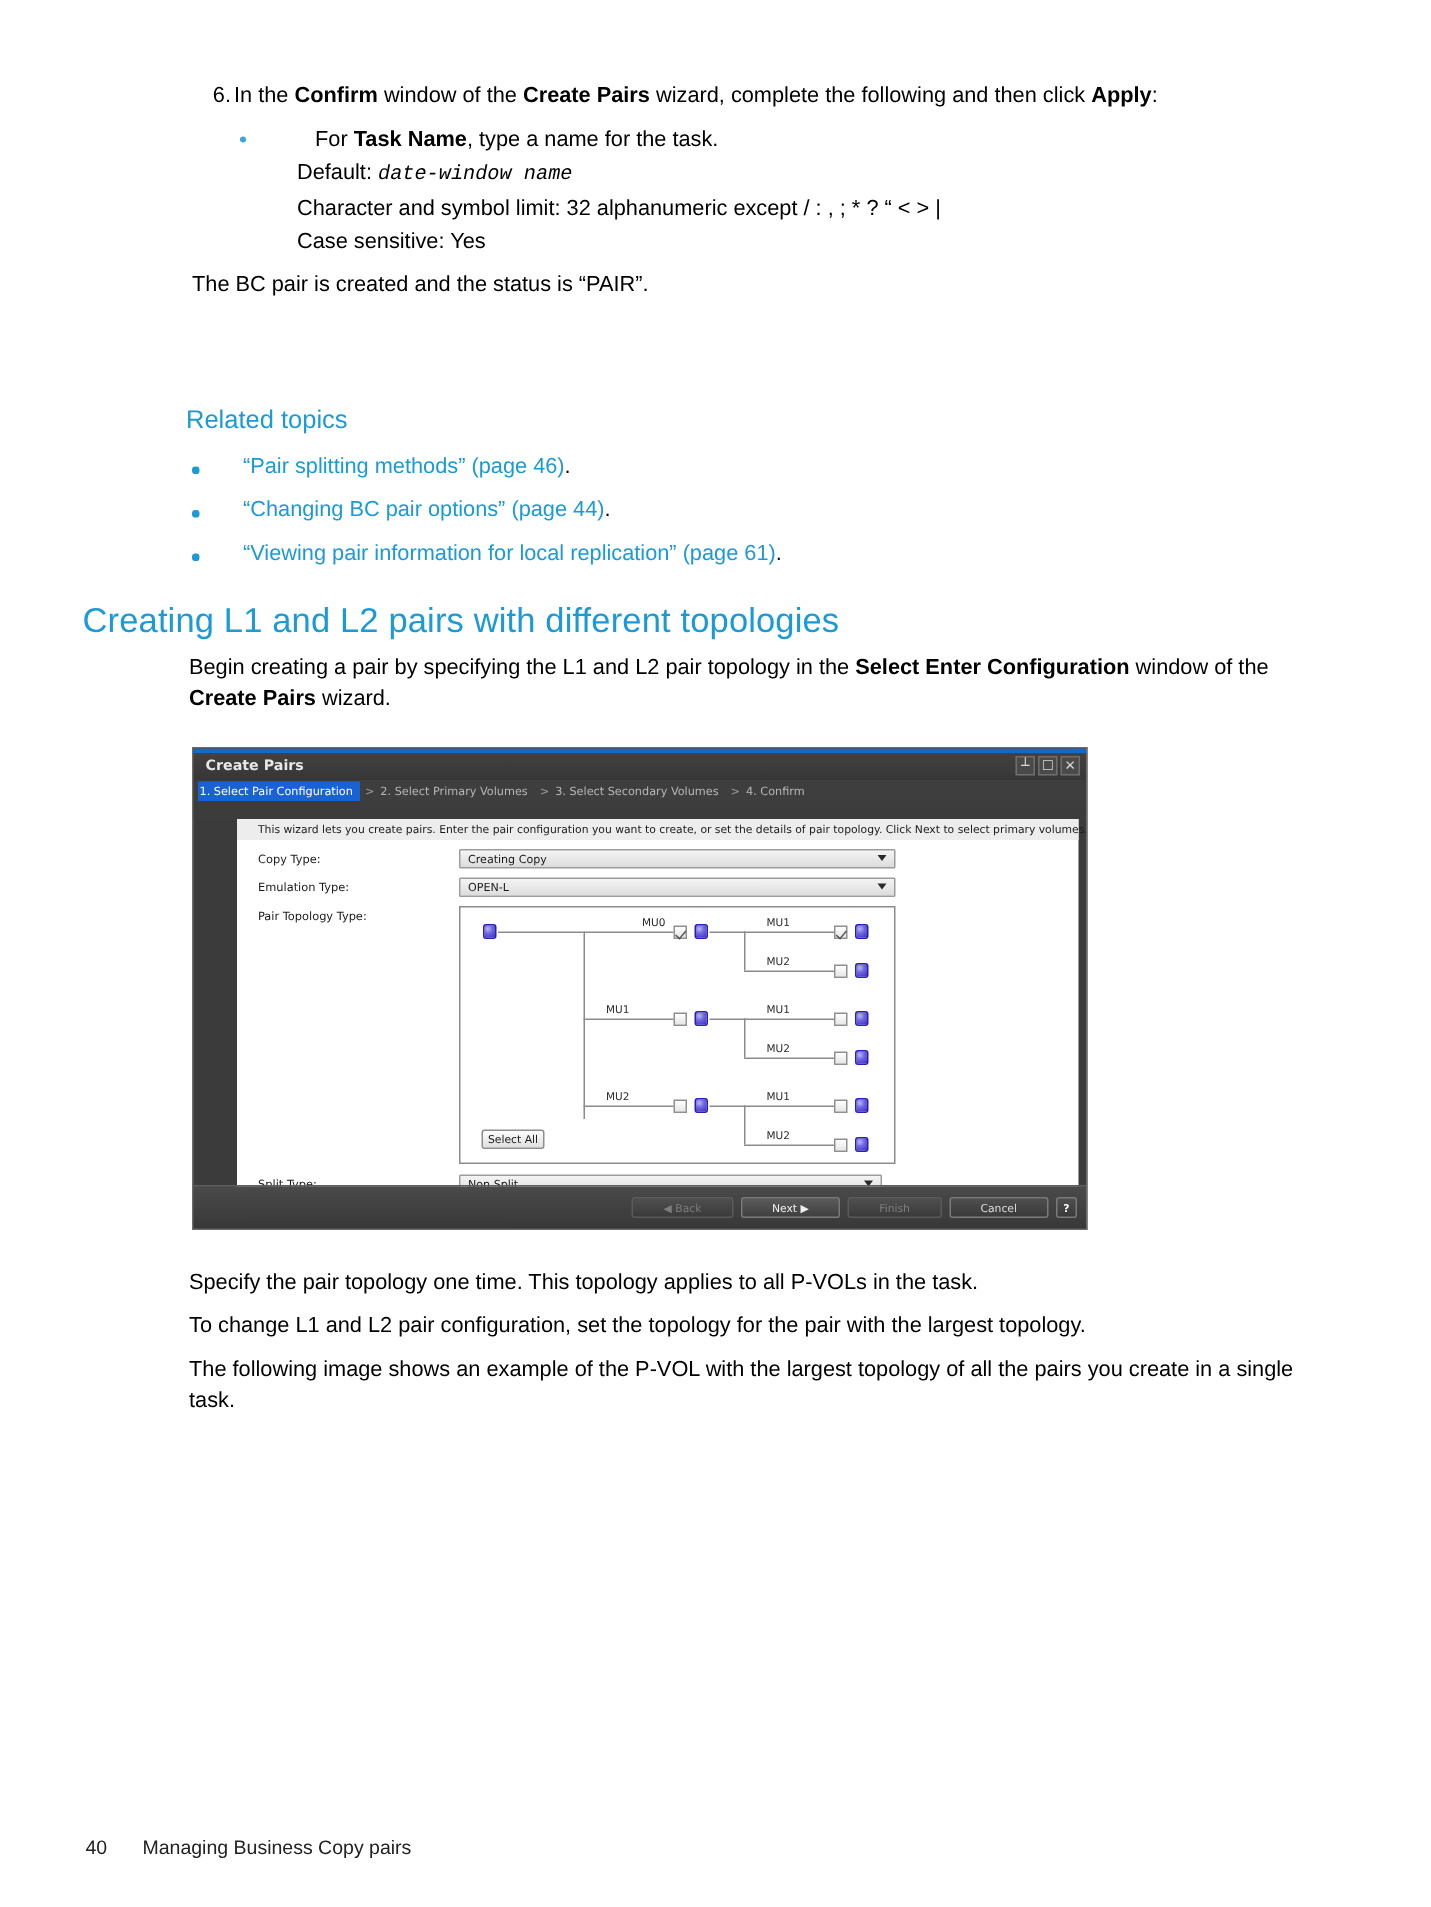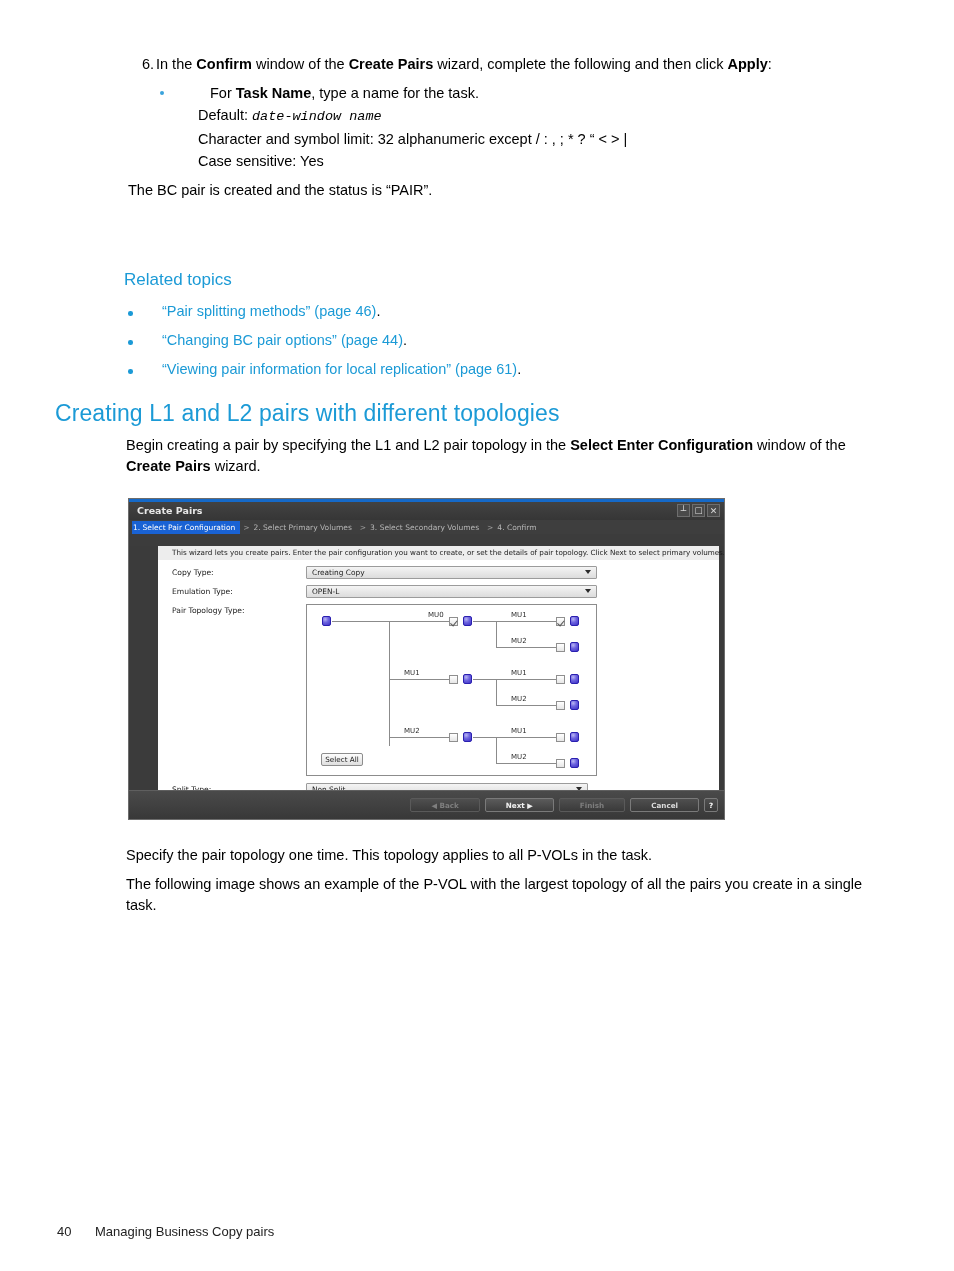--- a/index.html
+++ b/index.html
@@ -350,21 +350,20 @@
     height: 14px;
     line-height: 13px;
     text-align: center;
     font-size: 7.2px;
     color: #dcdcdc;
     background: linear-gradient(#4f4f4f, #3a3a3a);
     border: 1px solid #7a7a7a;
     border-radius: 2px;
     padding: 0 20px;
     box-sizing: border-box;
-    font-weight: bold;
   }
   .nav-btn.disabled { color: #7e7e7e; border-color: #5a5a5a; }
   .nav-btn.primary { background: linear-gradient(#5b5b5b, #3f3f3f); color: #f0f0f0; }
   .nav-btn.help {
     min-width: 14px;
     width: 14px;
     padding: 0;
     font-weight: bold;
     color: #ffffff;
   }
@@ -558,20 +557,21 @@
         <div class="nav-btn primary">Next ▶</div>
         <div class="nav-btn disabled">Finish</div>
         <div class="nav-btn">Cancel</div>
         <div class="nav-btn help">?</div>
       </div>
     </div>
   </div>
 
   <div class="tail">
     <p>Specify the pair topology one time. This topology applies to all P-VOLs in the task.</p>
+    <p>To change L1 and L2 pair configuration, set the topology for the pair with the largest topology.</p>
     <p>The following image shows an example of the P-VOL with the largest topology of all the pairs you create in a single task.</p>
   </div>
 
   <div class="pagefoot">
     <span class="num">40</span><span>Managing Business Copy pairs</span>
   </div>
 
 </div>
 
 </body></html>

